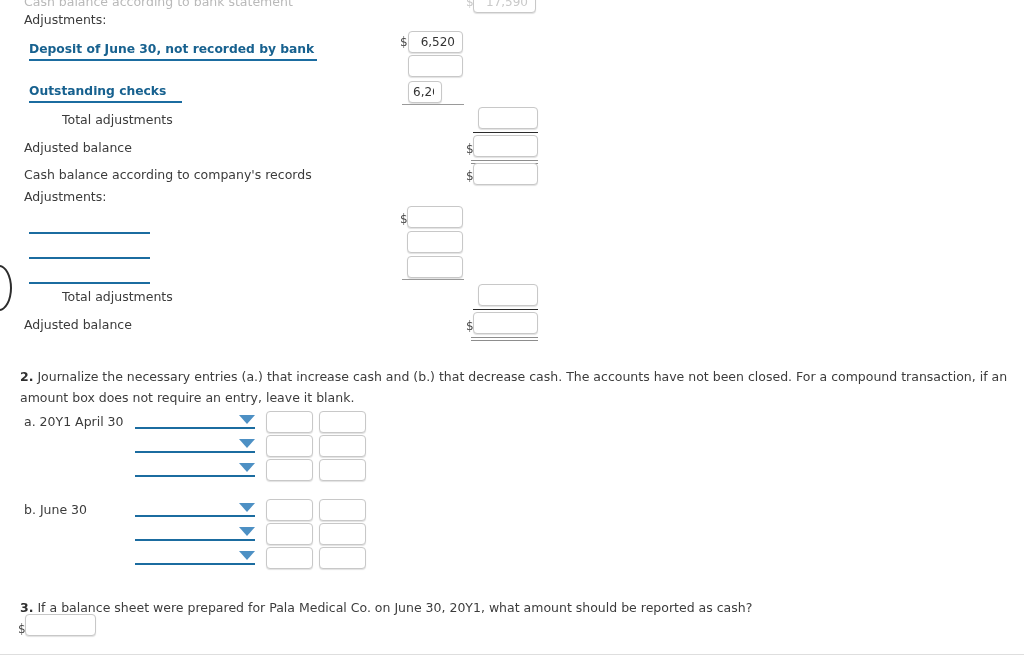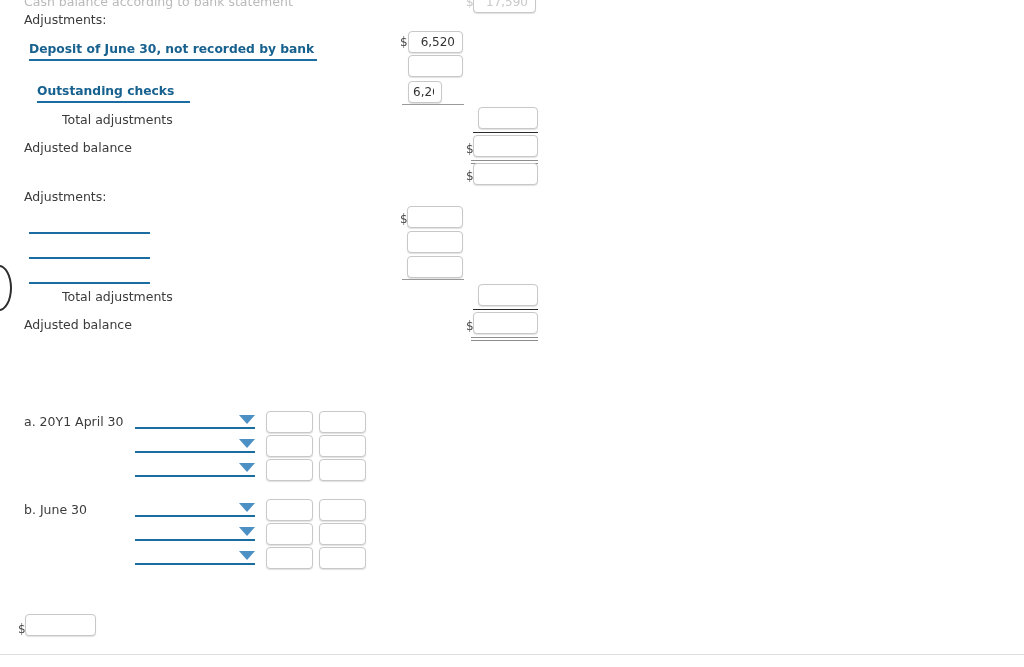--- a/index.html
+++ b/index.html
@@ -146,34 +146,35 @@
   <input class="abox" style="left: 473px; top: -9px; width: 63px; color: rgb(201, 201, 201);" value="17,590">
 
   <div class="txt" style="left:24px; top:13px;">Adjustments:</div>
 
   <div class="bluelabel" style="left:29px; top:42px; width:288px;">Deposit of June 30, not recorded by bank</div>
   <div class="dollar" style="left:400px; top:35px;">$</div>
   <input class="abox" style="left: 408px; top: 31px; width: 55px;" value="6,520">
 
   <input class="abox" style="left: 408px; top: 55px; width: 55px;" value="">
 
-  <div class="bluelabel" style="left:37px; top:84px; width:153px;">Outstanding checks</div>
+  <div class="bluelabel" style="left:29px; top:84px; width:153px;">Outstanding checks</div>
   <input class="abox" style="left: 408px; top: 81px; width: 34px;" value="6,260">
 
   <div class="rule-light" style="left:402px; top:104px; width:62px;"></div>
 
   <div class="txt" style="left:62px; top:113px;">Total adjustments</div>
   <input class="abox" style="left: 478px; top: 107px; width: 60px;" value="">
   <div class="rule-single" style="left:473px; top:132px; width:65px;"></div>
 
   <div class="txt" style="left:24px; top:141px;">Adjusted balance</div>
   <div class="dollar" style="left:466px; top:142px;">$</div>
   <input class="abox" style="left: 473px; top: 135px; width: 65px;" value="">
   <div class="rule-double" style="left:471px; top:160px; width:67px;"></div>
 
+  <div class="txt" style="left:24px; top:168px;">Cash balance according to company's records</div>
   <div class="dollar" style="left:466px; top:169px;">$</div>
   <input class="abox" style="left: 473px; top: 163px; width: 65px;" value="">
 
   <div class="txt" style="left:24px; top:190px;">Adjustments:</div>
 
   <div class="blueblank" style="left:29px; top:232px; width:121px;"></div>
   <div class="dollar" style="left:400px; top:212px;">$</div>
   <input class="abox" style="left: 407px; top: 206px; width: 56px;" value="">
 
   <div class="blueblank" style="left:29px; top:257px; width:121px;"></div>
@@ -188,20 +189,24 @@
 
   <div class="txt" style="left:62px; top:290px;">Total adjustments</div>
   <input class="abox" style="left: 478px; top: 284px; width: 60px;" value="">
   <div class="rule-single" style="left:473px; top:309px; width:65px;"></div>
 
   <div class="txt" style="left:24px; top:318px;">Adjusted balance</div>
   <div class="dollar" style="left:466px; top:319px;">$</div>
   <input class="abox" style="left: 473px; top: 312px; width: 65px;" value="">
   <div class="rule-double" style="left:471px; top:337px; width:67px;"></div>
 
+  <div class="qblock" style="left:20px; top:366px; width:1004px;">
+    <span class="qnum">2.</span>
+    <span>Journalize the necessary entries (a.) that increase cash and (b.) that decrease cash. The accounts have not been closed. For a compound transaction, if an amount box does not require an entry, leave it blank.</span>
+  </div>
 
   <div class="txt" style="left:24px; top:415px;">a. 20Y1 April 30</div>
 
   <div class="sel" style="left:135px; top:413px;">
     <span class="caret"></span>
   </div>
   <input class="abox" style="left: 266px; top: 411px; width: 47px;" value="">
   <input class="abox" style="left: 319px; top: 411px; width: 47px;" value="">
 
   <div class="sel" style="left:135px; top:437px;">
@@ -229,18 +234,22 @@
   </div>
   <input class="abox" style="left: 266px; top: 523px; width: 47px;" value="">
   <input class="abox" style="left: 319px; top: 523px; width: 47px;" value="">
 
   <div class="sel" style="left:135px; top:549px;">
     <span class="caret"></span>
   </div>
   <input class="abox" style="left: 266px; top: 547px; width: 47px;" value="">
   <input class="abox" style="left: 319px; top: 547px; width: 47px;" value="">
 
+  <div class="qblock" style="left:20px; top:597px; width:1004px;">
+    <span class="qnum">3.</span>
+    <span>If a balance sheet were prepared for Pala Medical Co. on June 30, 20Y1, what amount should be reported as cash?</span>
+  </div>
   <div class="dollar" style="left:18px; top:622px;">$</div>
   <input class="abox" style="left: 25px; top: 614px; width: 71px;" value="">
 
   <div class="bottombar" style="top:654px;"></div>
 
 </div>
 
 </body></html>

